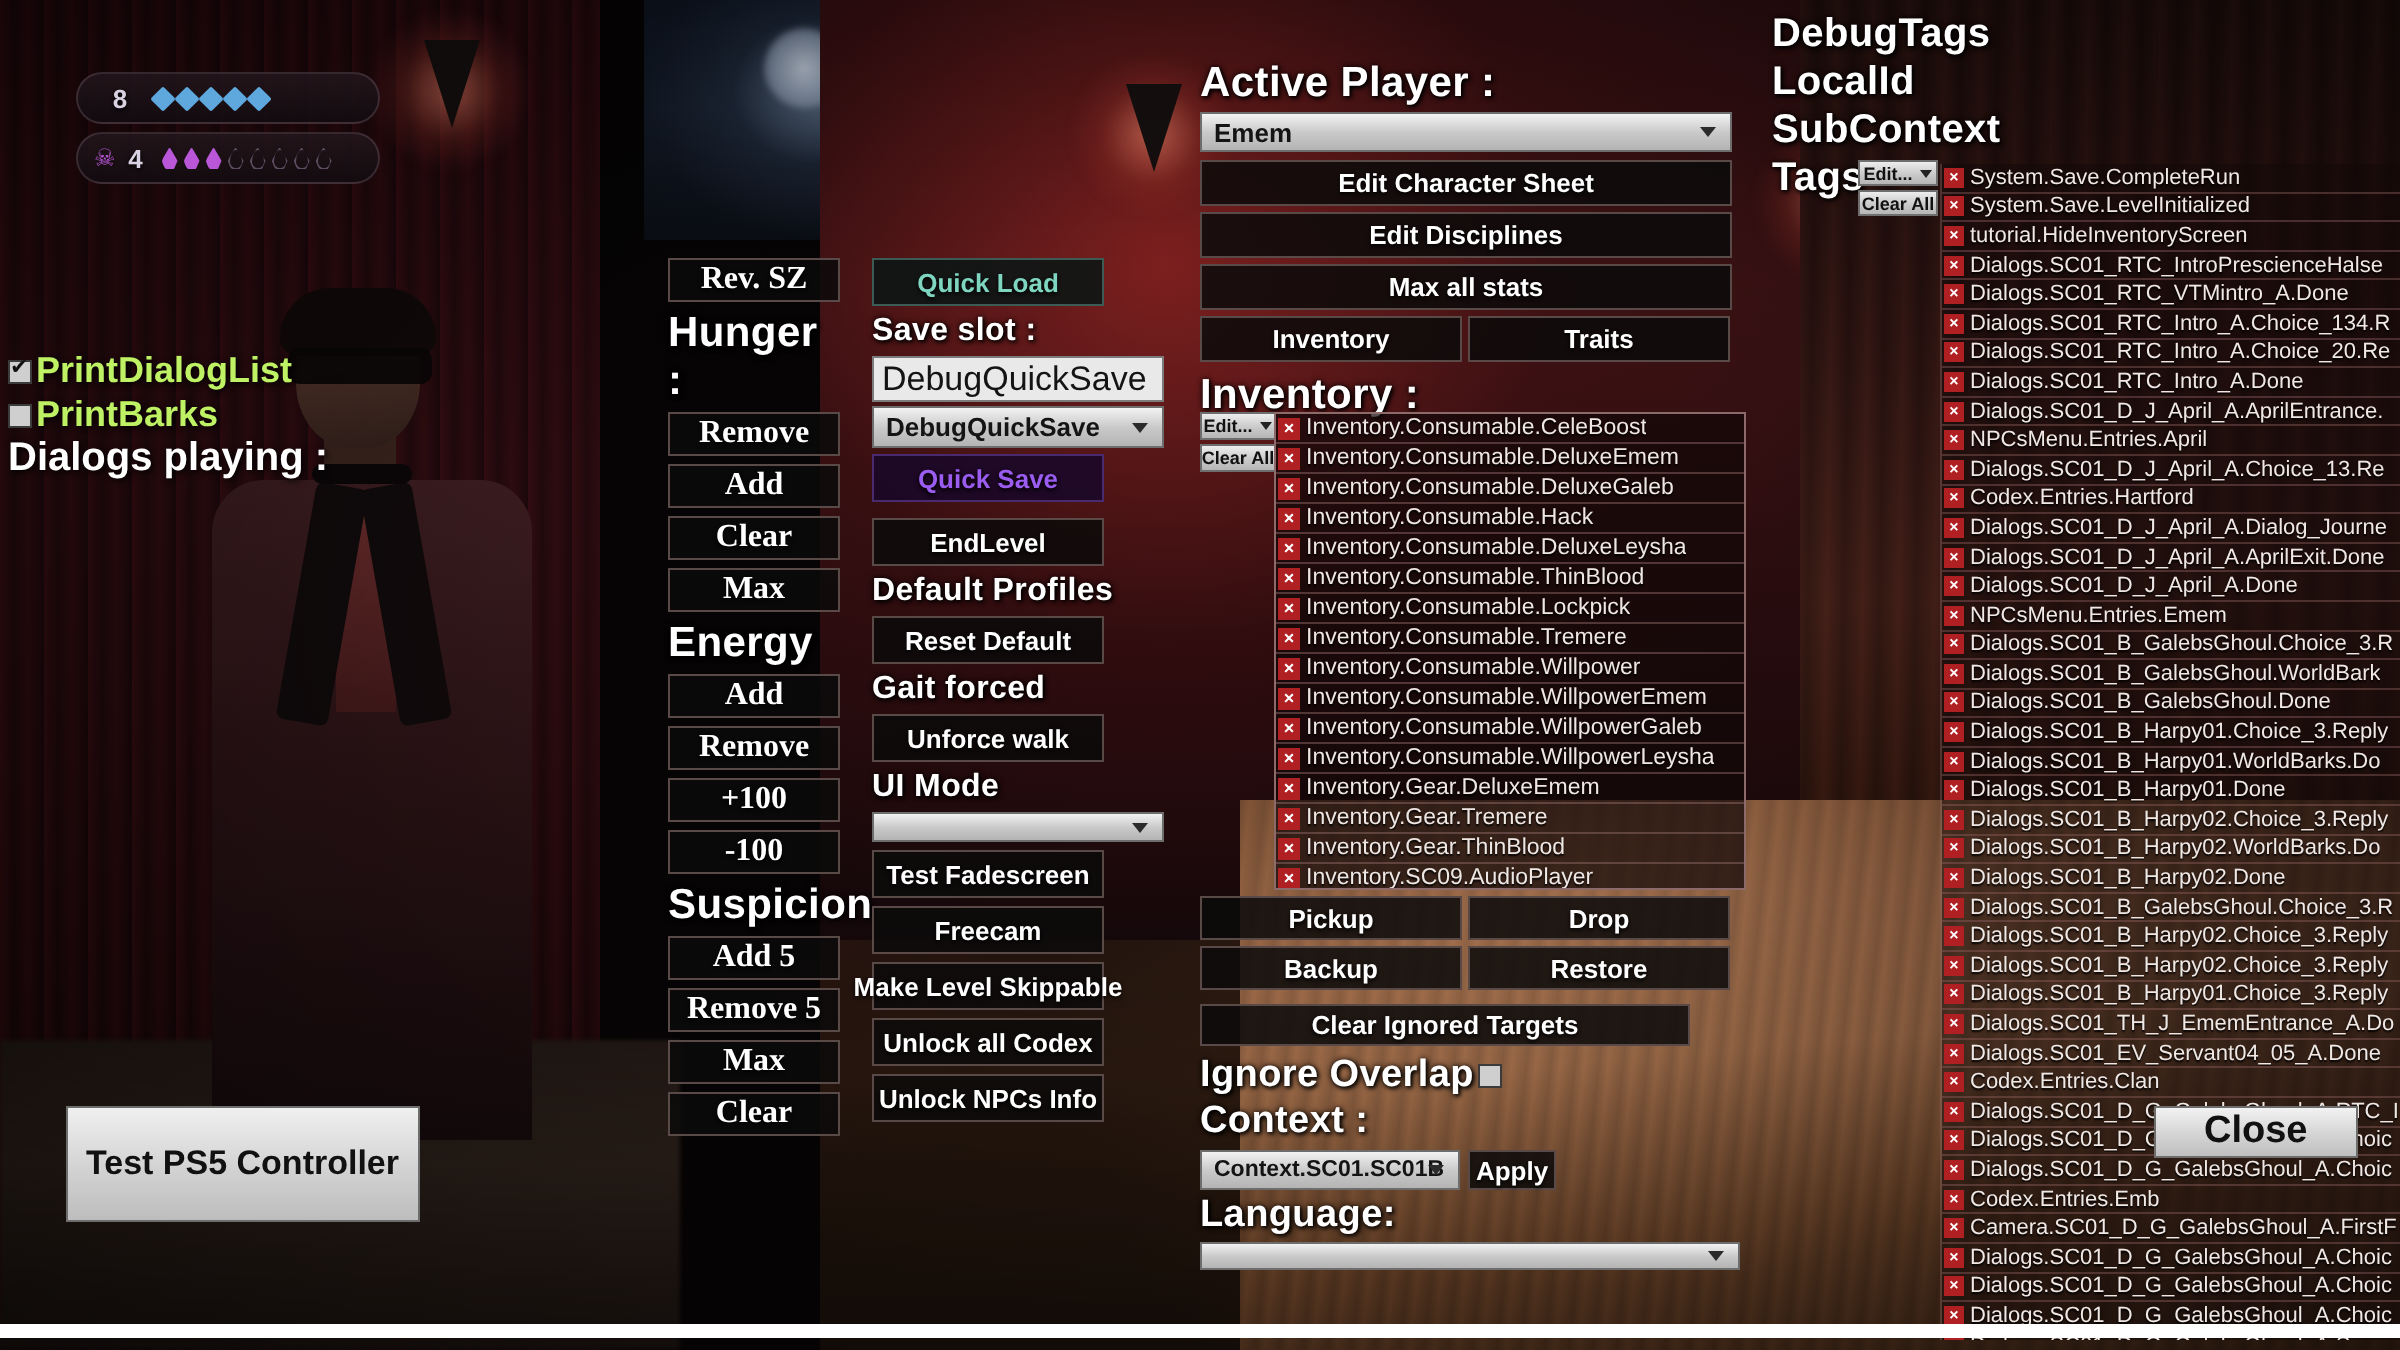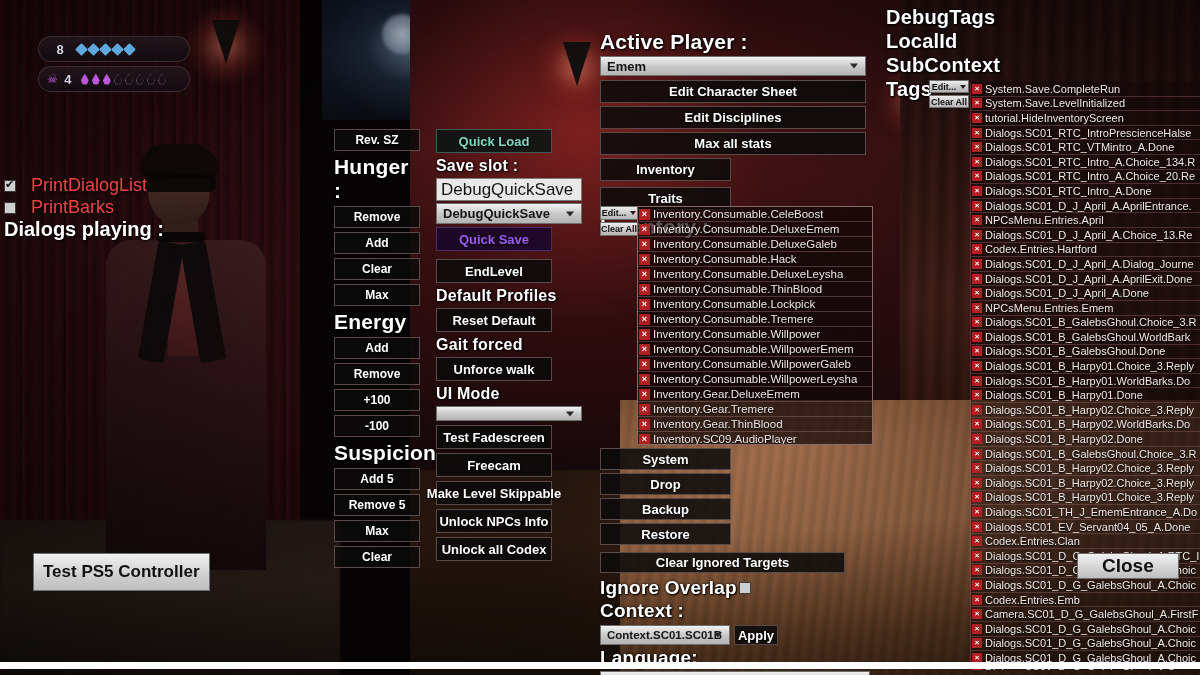--- a/index.html
+++ b/index.html
@@ -227,50 +227,50 @@
     display: flex; align-items: center; justify-content: center;
     padding: 0 3px; white-space: nowrap;
   }
   .small-btn .caret {
     width:0;height:0;margin-left:4px;
     border-left:3px solid transparent;border-right:3px solid transparent;border-top:4px solid #222;
   }
 
   
   #colA { position: absolute; left: 334px; top: 129px; width: 86px; }
-  #colA .dbg-btn { width: 86px; height: 22px; margin-bottom: 4px; font-size: 12px; }
+  #colA .dbg-btn { width: 86px; height: 22px; margin-bottom: 4px; font-size: 16px; font-family: Liberation Serif, serif; }
   #colA .hdr { font-size: 21px; margin: 2px 0 3px 0; }
 
   #colB { position: absolute; left: 436px; top: 129px; width: 146px; }
   #colB .dbg-btn { width: 116px; height: 24px; margin-bottom: 4px; font-size: 13px; }
   #colB .hdr { font-size: 16px; margin: 3px 0 3px 0; }
 
   .btn-quickload { color: #7fd6c0 !important; background: rgba(10,22,20,0.88) !important; border-color:#3c5b55 !important; }
   .btn-quicksave { color: #9b5cf0 !important; background: rgba(26,8,40,0.9) !important; border-color:#4a2a6e !important; }
 
   
   #leftChecks { position: absolute; left: 4px; top: 175px; width: 300px; }
   #leftChecks .row { display: flex; align-items: center; margin-bottom: 1px; }
-  #leftChecks .txt { color: #ef4444; font-size: 18px; font-weight: 400; text-shadow: 1px 1px 3px #000; margin-left: 15px;}
+  #leftChecks .txt { color: #bef264; font-size: 18px; font-weight: 700; text-shadow: 1px 1px 3px #000; margin-left: 2px;}
   #dialogsPlaying {
     position: absolute; left: 4px; top: 218px;
     color: #fff; font-size: 20px; font-weight: 700; text-shadow: 1px 1px 3px #000;
   }
   #ps5 {
     position: absolute; left: 33px; top: 553px;
     background: linear-gradient(180deg, #f0f0f0 0%, #d2d2d2 55%, #bdbdbd 100%);
     border: 1px solid #6d6d6d; color: #111;
-    font-size: 17px; font-weight: 700; padding: 8px 9px;
+    font-size: 17px; font-weight: 700; padding: 18px 9px;
   }
 
   
   #colC { position: absolute; left: 600px; top: 30px; width: 270px; }
   #colC .hdr { font-size: 21px; }
   #colC .dbg-btn { width: 266px; height: 23px; margin-bottom: 3px; font-size: 13px; }
-  .half-row { display: flex; gap: 3px; flex-direction: column; }
+  .half-row { display: flex; gap: 3px; }
   #colC .half-row .dbg-btn { width: 131px; }
 
   #invList {
     position: absolute; left: 637px; top: 206px;
     width: 236px; height: 239px;
     border: 1px solid #8d6a6a;
     background: rgba(8,4,4,0.35);
     overflow: hidden;
   }
   .inv-row {
@@ -447,22 +447,22 @@
     <div class="dbg-label hdr">Gait forced</div>
     <div class="dbg-btn">Unforce walk</div>
     <div class="dbg-label hdr">UI Mode</div>
     <div class="dbg-select" style="height:15px; margin-bottom:4px;">
       <span></span>
       <span class="caret"></span>
     </div>
     <div class="dbg-btn">Test Fadescreen</div>
     <div class="dbg-btn">Freecam</div>
     <div class="dbg-btn">Make Level Skippable</div>
+    <div class="dbg-btn">Unlock all Codex</div>
     <div class="dbg-btn">Unlock NPCs Info</div>
-    <div class="dbg-btn">Unlock all Codex</div>
   </div>
 
   <div id="colC">
     <div class="dbg-label hdr">Active Player :</div>
     <div class="dbg-select" style="height:20px; margin:2px 0 4px 0; width:266px;">
       <span>Emem</span>
       <span class="caret"></span>
     </div>
     <div class="dbg-btn">Edit Character Sheet</div>
     <div class="dbg-btn">Edit Disciplines</div>
@@ -544,21 +544,21 @@
         <span class="inv-t">Inventory.Gear.ThinBlood</span>
       </div>
       <div class="inv-row">
         <span class="inv-x">×</span>
         <span class="inv-t">Inventory.SC09.AudioPlayer</span>
       </div>
     </div>
 
   <div style="position:absolute; left:600px; top:448px; width:270px;">
     <div class="half-row" style="margin-bottom:3px;">
-      <div class="dbg-btn" style="width:131px;height:22px;">System</div>
+      <div class="dbg-btn" style="width:131px;height:22px;">Pickup</div>
       <div class="dbg-btn" style="width:131px;height:22px;">Drop</div>
     </div>
     <div class="half-row" style="margin-bottom:7px;">
       <div class="dbg-btn" style="width:131px;height:22px;">Backup</div>
       <div class="dbg-btn" style="width:131px;height:22px;">Restore</div>
     </div>
     <div class="dbg-btn" style="width:245px;height:21px;">Clear Ignored Targets</div>
     <div style="display:flex; align-items:center; margin-top:4px;">
       <span class="dbg-label" style="font-size:19px;">Ignore Overlap</span>
       <span class="dbg-check" style="margin-left:2px;"></span>

